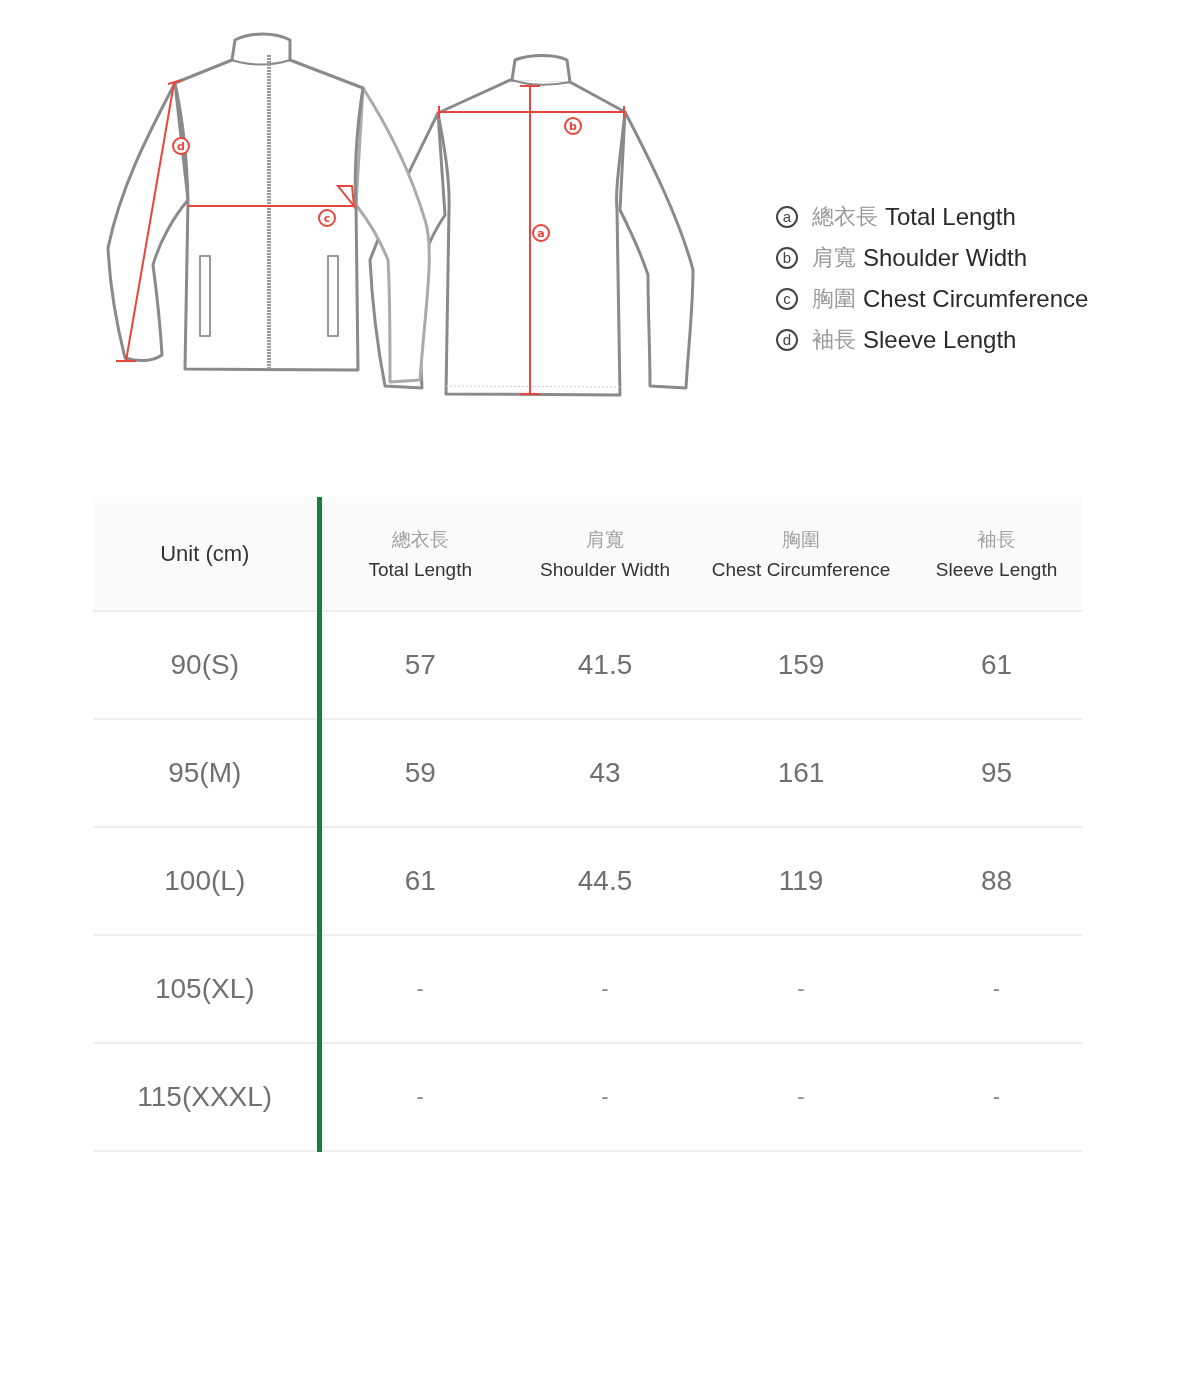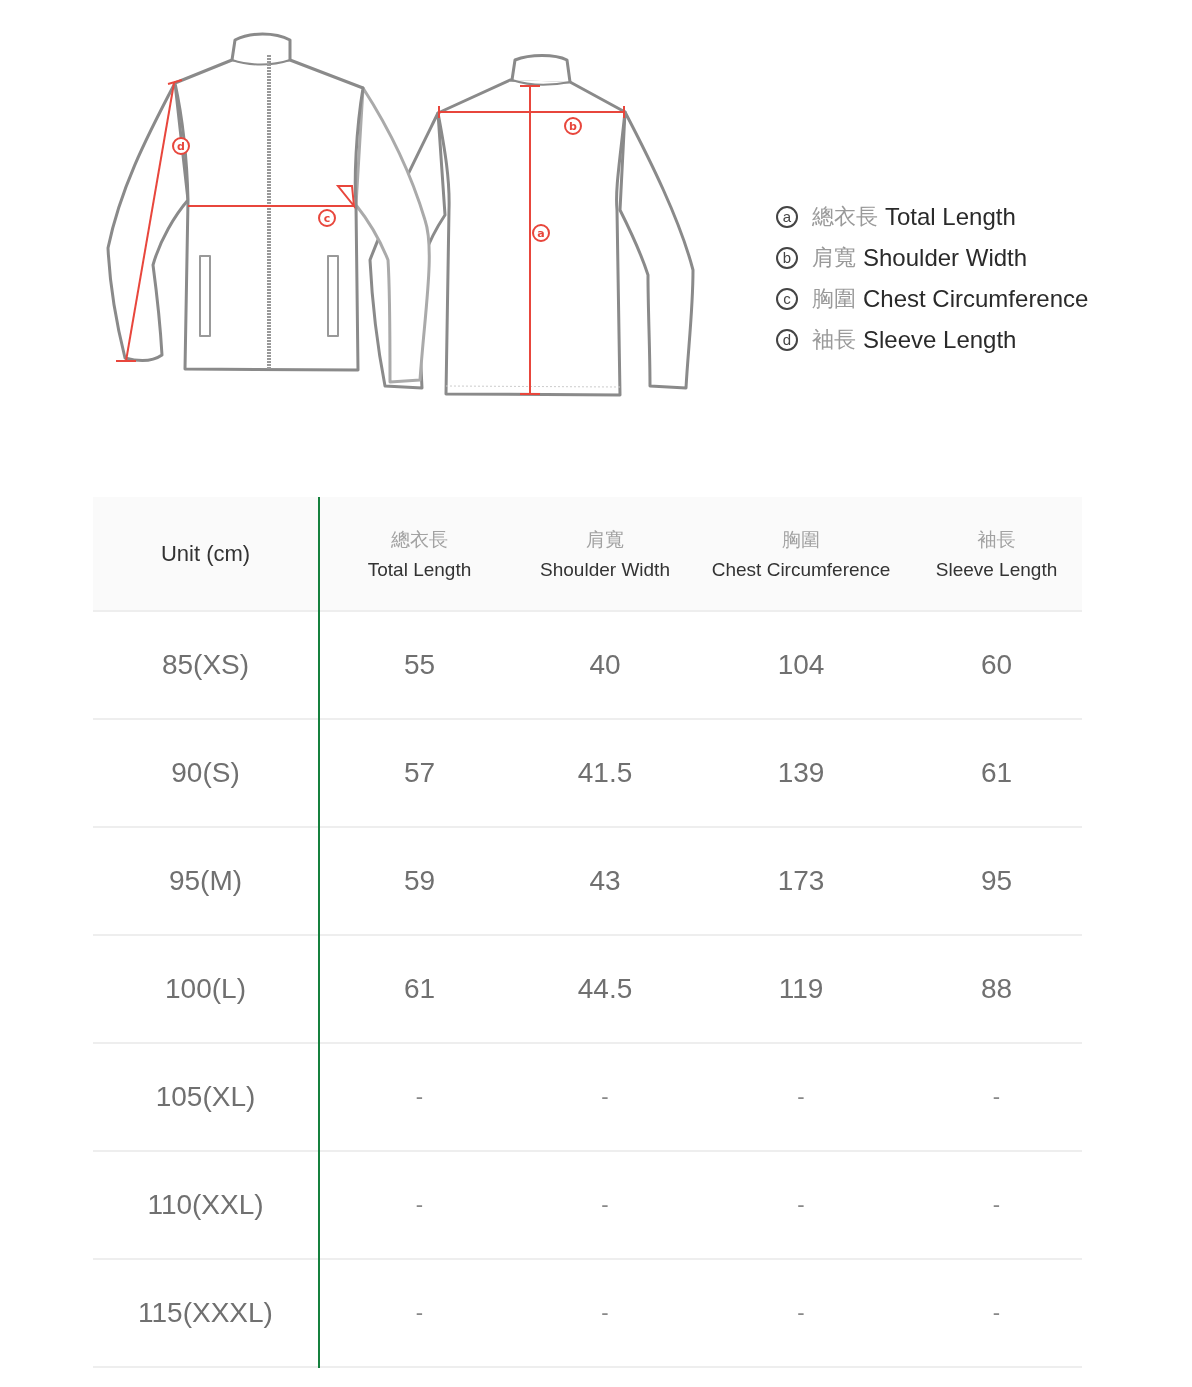--- a/index.html
+++ b/index.html
@@ -10,21 +10,21 @@
   .legend-item { display:flex; align-items:center; height:41px; font-size:24px; color:#222; white-space:nowrap; }
   .legend-circ { width:22px; height:22px; border:2px solid #444; border-radius:50%; box-sizing:border-box;
                  font-size:15px; line-height:18px; text-align:center; color:#444; margin-right:14px; }
   .legend-cn { color:#9a9a9a; margin-right:7px; font-family:"DejaVu Sans", sans-serif; font-size:22px; }
   .legend-en { color:#2a2a2a; }
 
   .size-table { position:absolute; left:93px; top:497px; width:989px; border-collapse:collapse; table-layout:fixed; }
   .size-table th, .size-table td { text-align:center; padding:0; }
   .size-table thead tr { background:#fafafa; height:114px; border-bottom:2px solid #eeeeee; }
   .size-table tbody tr { height:108px; border-bottom:2px solid #eeeeee; }
-  .col-unit { width:226px; border-right:2px solid #15803d; }
+  .col-unit { width:226px; border-right:5px solid #15803d; }
   .h-unit { font-size:22px; color:#333; font-weight:normal; }
   .h-cn { display:block; font-size:19px; color:#a2a2a2; font-weight:normal; margin-bottom:6px; font-family:"DejaVu Sans", sans-serif; }
   .h-en { display:block; font-size:19px; color:#333; font-weight:normal; white-space:nowrap; }
   .c-size { font-size:28px; color:#707070; }
   .c-val { font-size:28px; color:#707070; }
   .c-dash { font-size:22px; color:#888; }
 </style>
 </head>
 <body>
 
@@ -147,62 +147,48 @@
         <span class="h-en">Chest Circumference</span>
       </th>
       <th>
         <span class="h-cn">袖長</span>
         <span class="h-en">Sleeve Length</span>
       </th>
     </tr>
   </thead>
   <tbody>
     <tr>
-      <td class="col-unit c-size">85(XS)</td>
-      <td class="c-val">55</td>
-      <td class="c-val">40</td>
-      <td class="c-val">104</td>
-      <td class="c-val">60</td>
-    </tr>
-    <tr>
       <td class="col-unit c-size">90(S)</td>
       <td class="c-val">57</td>
       <td class="c-val">41.5</td>
-      <td class="c-val">139</td>
+      <td class="c-val">159</td>
       <td class="c-val">61</td>
     </tr>
     <tr>
       <td class="col-unit c-size">95(M)</td>
       <td class="c-val">59</td>
       <td class="c-val">43</td>
-      <td class="c-val">173</td>
+      <td class="c-val">161</td>
       <td class="c-val">95</td>
     </tr>
     <tr>
       <td class="col-unit c-size">100(L)</td>
       <td class="c-val">61</td>
       <td class="c-val">44.5</td>
       <td class="c-val">119</td>
       <td class="c-val">88</td>
     </tr>
     <tr>
       <td class="col-unit c-size">105(XL)</td>
       <td class="c-dash">-</td>
       <td class="c-dash">-</td>
       <td class="c-dash">-</td>
       <td class="c-dash">-</td>
     </tr>
     <tr>
-      <td class="col-unit c-size">110(XXL)</td>
-      <td class="c-dash">-</td>
-      <td class="c-dash">-</td>
-      <td class="c-dash">-</td>
-      <td class="c-dash">-</td>
-    </tr>
-    <tr>
       <td class="col-unit c-size">115(XXXL)</td>
       <td class="c-dash">-</td>
       <td class="c-dash">-</td>
       <td class="c-dash">-</td>
       <td class="c-dash">-</td>
     </tr>
   </tbody>
 </table>
 
 </body></html>

